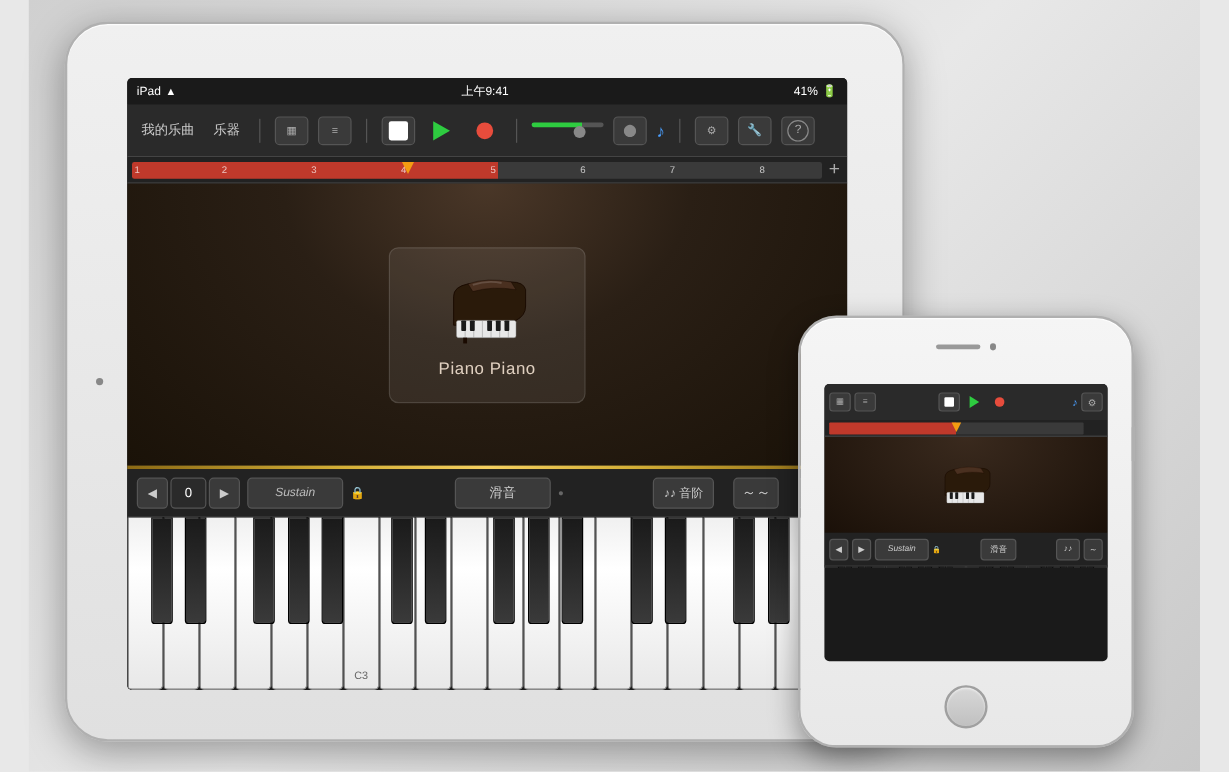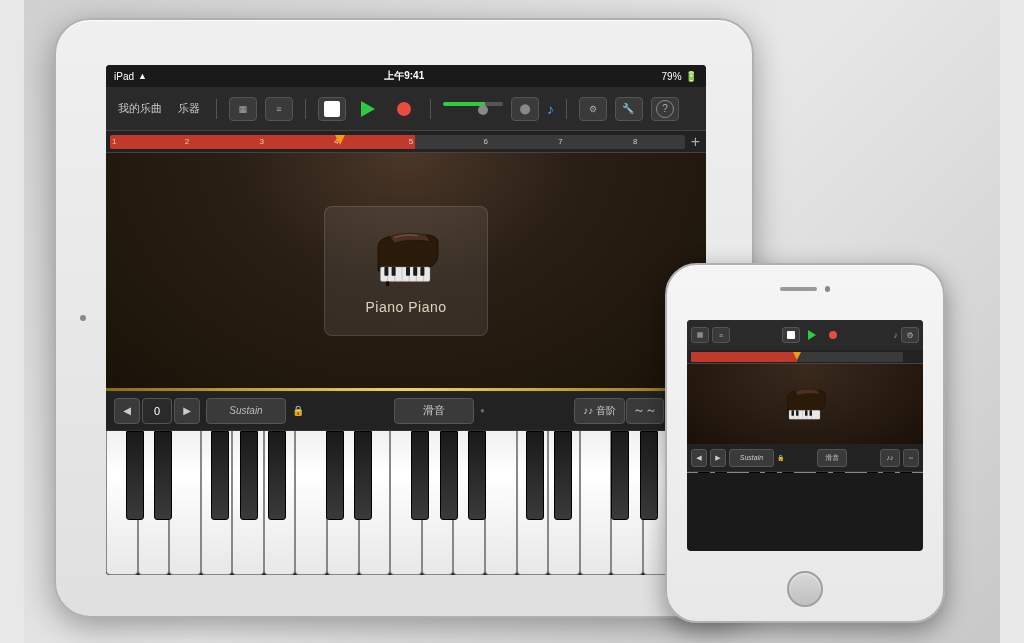--- a/index.html
+++ b/index.html
@@ -87,21 +87,20 @@
 
     .ipad-statusbar-left {
       display: flex;
       align-items: center;
       gap: 4px;
     }
 
     .ipad-statusbar-center {
       font-size: 10px;
       color: #fff;
-      font-weight: bold;
     }
 
     .ipad-statusbar-right {
       display: flex;
       align-items: center;
       gap: 4px;
       font-size: 10px;
     }
 
     
@@ -368,21 +367,21 @@
 
     .huayin-btn {
       width: 80px;
       font-size: 11px;
       color: #ccc;
     }
 
     .right-ctrl-group {
       display: flex;
       align-items: flex-start;
-      gap: 1px;
+      gap: 16px;
       margin-left: auto;
     }
 
     .jiepa-btn {
       font-size: 10px;
       color: #ccc;
       padding: 0 8px;
     }
 
     .wavy-btn {
@@ -664,21 +663,21 @@
 
     <div class="ipad-screen">
 
       <div class="ipad-statusbar">
         <div class="ipad-statusbar-left">
           <span style="font-size:10px;color:#fff;">iPad</span>
           <span style="font-size:9px;">▲</span>
         </div>
         <div class="ipad-statusbar-center">上午9:41</div>
         <div class="ipad-statusbar-right">
-          <span>79%</span>
+          <span>41%</span>
           <span style="font-size:10px;">🔋</span>
         </div>
       </div>
 
       <div class="ipad-toolbar">
         <span class="toolbar-text-btn">我的乐曲</span>
         <span class="toolbar-text-btn">乐器</span>
         <div class="toolbar-divider"></div>
 
         <div class="toolbar-icon-btn">
@@ -804,20 +803,23 @@
 
       <div class="ipad-keyboard">
         <div class="keys-container">
 
           <div class="white-key"></div>
           <div class="white-key"></div>
           <div class="white-key"></div>
           <div class="white-key"></div>
           <div class="white-key"></div>
           <div class="white-key"></div>
+          <div class="white-key">
+              <span class="key-label">C3</span>
+            </div>
           <div class="white-key"></div>
           <div class="white-key"></div>
           <div class="white-key"></div>
           <div class="white-key"></div>
           <div class="white-key"></div>
           <div class="white-key"></div>
           <div class="white-key"></div>
           <div class="white-key"></div>
           <div class="white-key"></div>
           <div class="white-key"></div>

